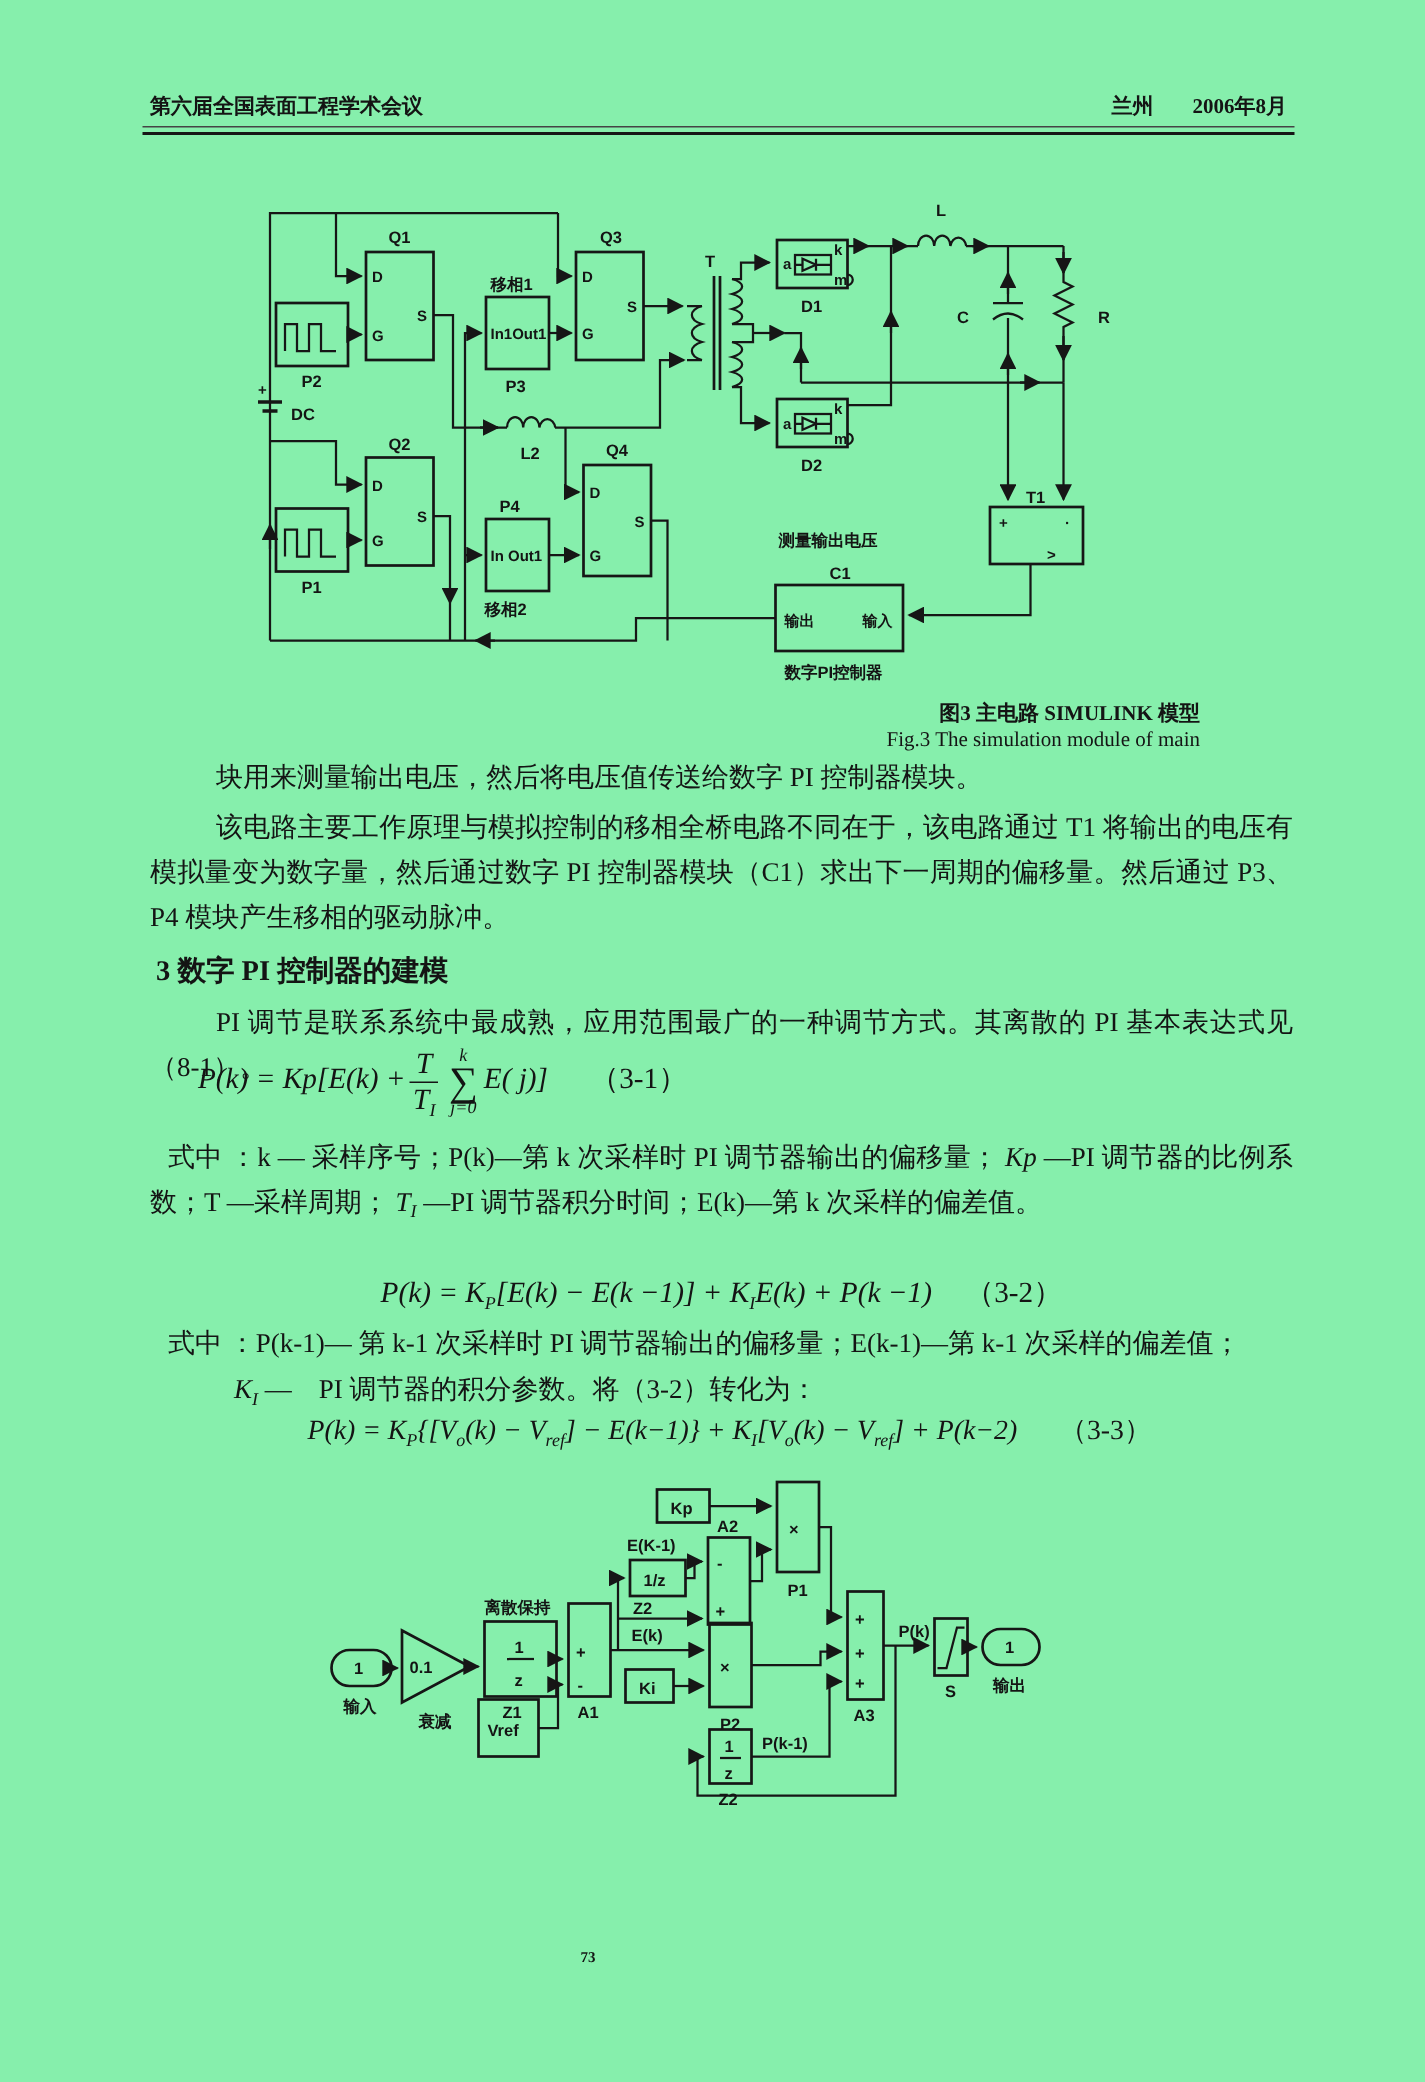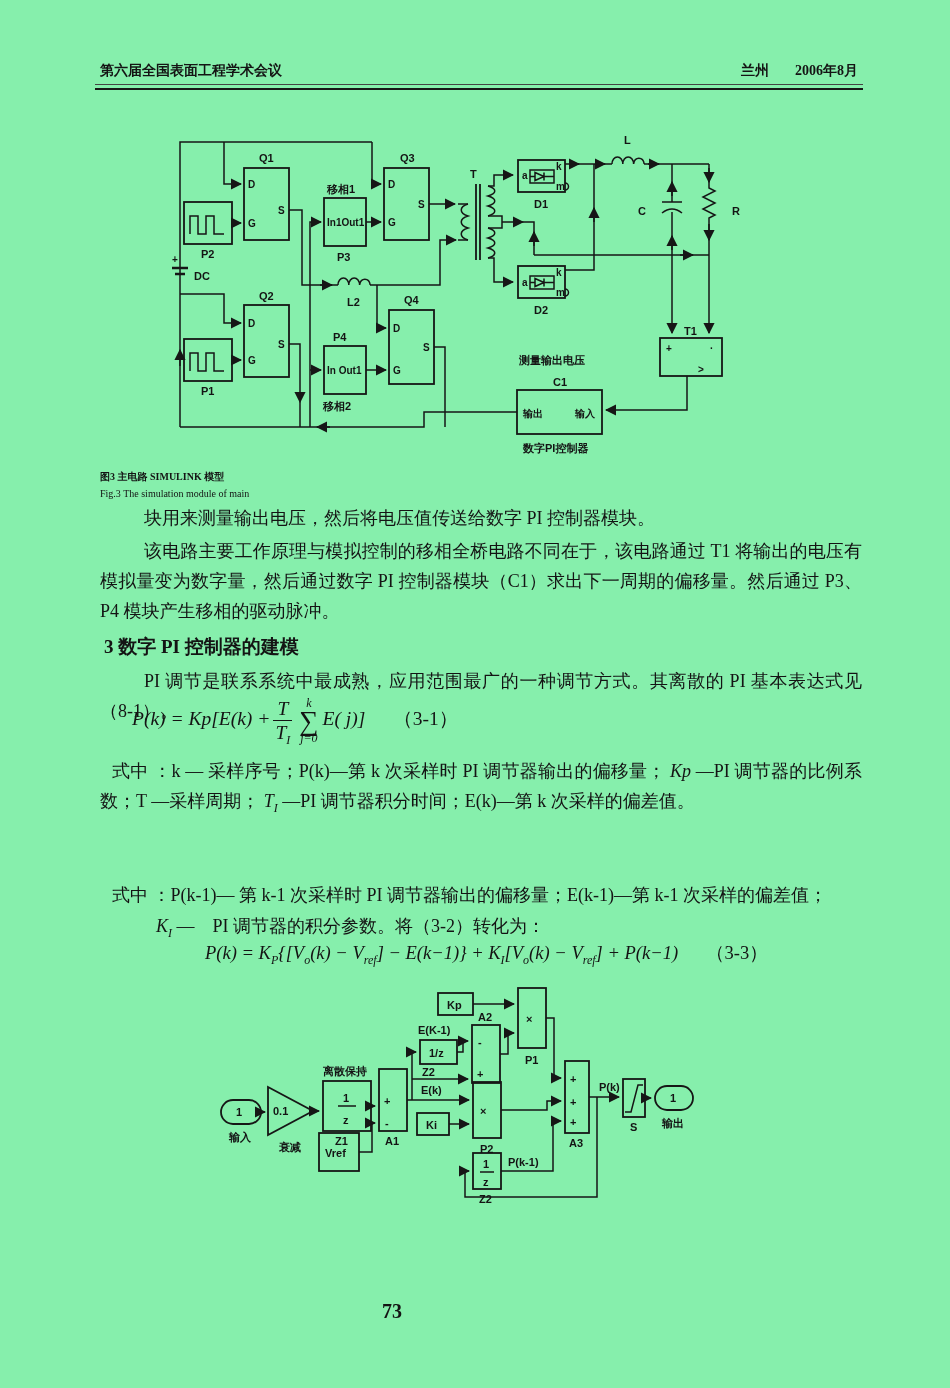--- a/index.html
+++ b/index.html
@@ -14,21 +14,21 @@
   
   .fig3{left:172px;top:122px;}
   .fig4{left:215px;top:983px;}
   svg text{fill:#141414;font-family:"Liberation Sans","DejaVu Sans",sans-serif;}
   .blk{fill:none;stroke:#161616;stroke-width:1.8;}
   .wire{fill:none;stroke:#161616;stroke-width:1.5;}
   .lbl{font-size:11px;font-weight:bold;}
   .lbl-s{font-size:10px;font-weight:bold;}
   .port{font-size:10px;font-weight:bold;}
   
-  .cap3{left:100px;top:468px;width:700px;text-align:left;font-size:10px;line-height:17px;}
+  .cap3{left:100px;top:468px;width:700px;text-align:right;font-size:14px;line-height:17px;}
   .cap3 .zh{font-weight:bold;}
   .cap4{left:298px;top:1212px;font-size:14.5px;line-height:21px;}
   .cap4 .zh{font-weight:bold;}
   
   .para{left:100px;width:762px;font-size:18px;line-height:30px;text-align:justify;}
   .p1{top:503px;text-indent:44px;}
   .p2{top:536px;text-indent:44px;}
   .h3{left:104px;top:634px;font-size:19px;font-weight:bold;}
   .p3{top:666px;text-indent:44px;}
   .p4{top:756px;text-indent:12px;}
@@ -43,21 +43,21 @@
   .eq31{left:132px;top:698px;}
   .eq32{left:100px;top:848px;width:762px;text-align:center;}
   .eq32 .eqnum{margin-left:22px;}
   .eq33{left:205px;top:940px;font-size:18.5px;}
   .frac{display:inline-block;text-align:center;vertical-align:-14px;margin:0 3px;line-height:1;}
   .frac .fn{display:block;border-bottom:1.5px solid #141414;padding:0 4px 2px;}
   .frac .fd{display:block;padding-top:2px;}
   .bigsum{display:inline-block;text-align:center;vertical-align:-17px;margin:0 4px;line-height:1;}
   .bigsum .st,.bigsum .sb{display:block;font-size:12px;line-height:11px;}
   .bigsum .ss{display:block;font-size:27px;font-style:normal;line-height:24px;}
-  .pagenum{left:0;top:1300px;width:784px;text-align:center;font-size:20px;font-weight:bold;}
+  .pagenum{left:0;top:1300px;width:784px;text-align:center;font-size:10px;font-weight:bold;}
 </style>
 </head>
 <body>
 
 <div class="page">
 
   <div class="abs hdr-left">第六届全国表面工程学术会议</div>
   <div class="abs hdr-right">
     <span>兰州</span><span class="gap"></span><span>2006年8月</span>
   </div>
@@ -239,28 +239,31 @@
   <div class="abs para p3">PI 调节是联系系统中最成熟，应用范围最广的一种调节方式。其离散的 PI 基本表达式见（8-1）。</div>
 
   <div class="abs eq eq31">
     <span>P(k) = Kp[E(k) +</span><span class="frac"><span class="fn">T</span><span class="fd"><span>T</span><sub>I</sub></span></span><span class="bigsum"><span class="st">k</span><span class="ss">∑</span><span class="sb">j=0</span></span><span>E( j)]</span><span class="eqnum">（3-1）</span>
   </div>
 
   <div class="abs para p4">
     <span>式中 ：k — 采样序号；P(k)—第 k 次采样时 PI 调节器输出的偏移量； </span><span class="var">Kp</span><span> —PI 调节器的比例系数；T —采样周期； </span><span class="var">T</span><sub class="var">I</sub><span> —PI 调节器积分时间；E(k)—第 k 次采样的偏差值。</span>
   </div>
 
+  <div class="abs eq eq32">
+    <span>P(k) = K</span><sub>P</sub><span>[E(k) − E(k −1)] + K</span><sub>I</sub><span>E(k) + P(k −1)</span><span class="eqnum">（3-2）</span>
+  </div>
 
   <div class="abs para p6">式中 ：P(k-1)— 第 k-1 次采样时 PI 调节器输出的偏移量；E(k-1)—第 k-1 次采样的偏差值；</div>
   <div class="abs para p7">
     <span class="var">K</span><sub class="var">I</sub><span> —　PI 调节器的积分参数。将（3-2）转化为：</span>
   </div>
 
   <div class="abs eq eq33">
-    <span>P(k) = K</span><sub>P</sub><span>{[V</span><sub>o</sub><span>(k) − V</span><sub>ref</sub><span>] − E(k−1)} + K</span><sub>I</sub><span>[V</span><sub>o</sub><span>(k) − V</span><sub>ref</sub><span>] + P(k−1)</span><span class="eqnum">（3-3）</span>
+    <span>P(k) = K</span><sub>P</sub><span>{[V</span><sub>o</sub><span>(k) − V</span><sub>ref</sub><span>] − E(k−1)} + K</span><sub>I</sub><span>[V</span><sub>o</sub><span>(k) − V</span><sub>ref</sub><span>] + P(k−2)</span><span class="eqnum">（3-3）</span>
   </div>
 
   <svg class="abs fig4" width="490" height="230" viewBox="0 0 490 230">
     <defs>
       <marker id="a4" viewBox="0 0 10 10" refX="9" refY="5" markerWidth="7.5" markerHeight="7.5" orient="auto">
         <path d="M0,0 L10,5 L0,10 z" fill="#161616"></path>
       </marker>
     </defs>
 
     <g class="wire">

